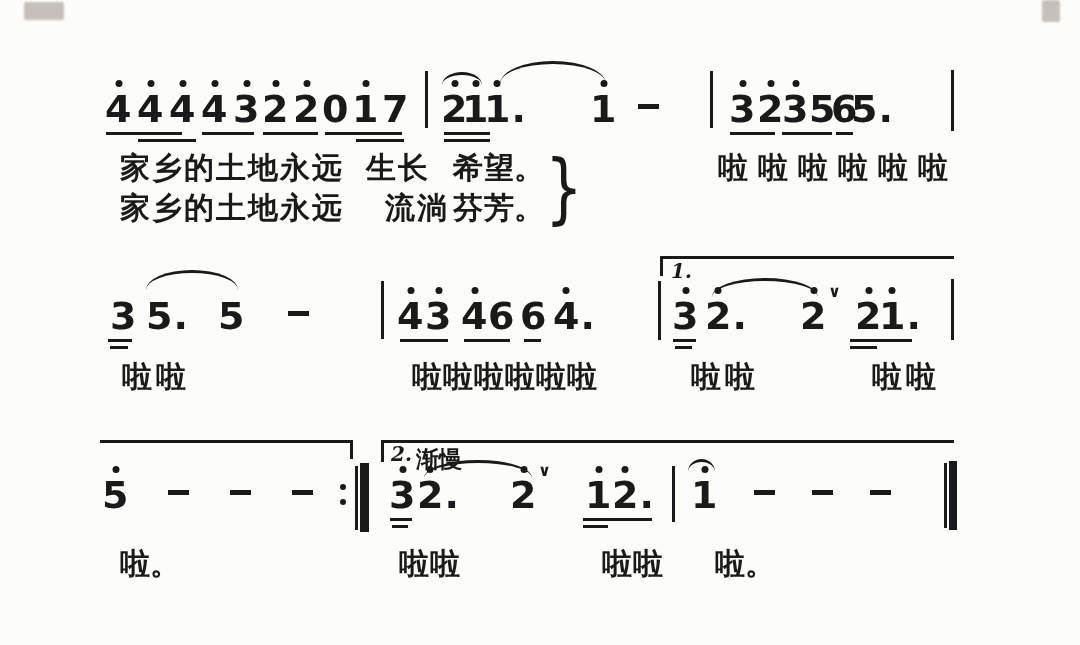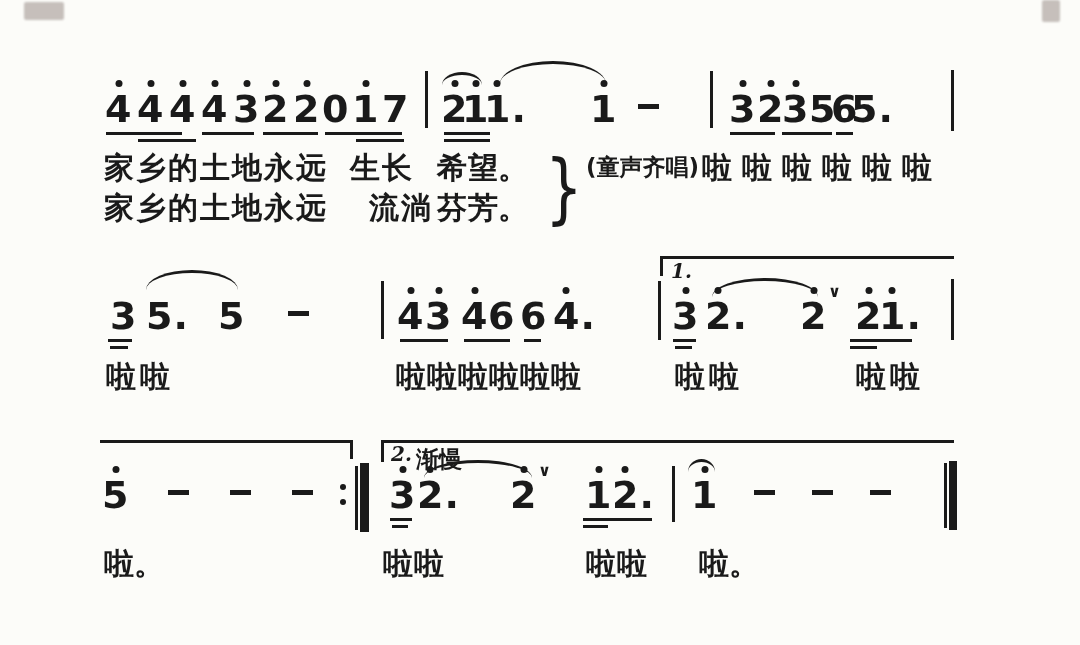--- a/index.html
+++ b/index.html
@@ -20,21 +20,21 @@
   }
   .bar{position:absolute; width:3px; background:var(--ink);}
   .beam{position:absolute; height:3px; background:var(--ink);}
   .slur{
     position:absolute; border-top:3px solid var(--ink);
     border-radius:50% 50% 0 0 / 100% 100% 0 0;
   }
   .dash{position:absolute; width:21px; height:5px; background:var(--ink);}
   .dotm{position:absolute; width:6px; height:6px; border-radius:50%; background:var(--ink);}
   .txt{position:absolute; white-space:pre; color:var(--ink); line-height:1.15;}
-  .lyric{font:700 30px "DejaVu Sans", sans-serif;}
+  .lyric{font:700 30px "DejaVu Sans", sans-serif;margin-left:16px;}
   .paren{font:700 23px "DejaVu Sans", sans-serif; line-height:1.3;}
   .volta{font:italic 700 20px "DejaVu Serif", serif;}
   .tempo{font:700 23px "DejaVu Sans", sans-serif;text-align:right;}
   .breath{font:700 16px "DejaVu Sans", sans-serif;}
   .brace{
     font:400 70px "DejaVu Sans", sans-serif; line-height:1.1;
     transform:scale(0.85,1.1); transform-origin:left top;
   }
   .artifact{position:absolute; background:#9a8f8a; opacity:.55; filter:blur(1px); border-radius:2px;}
 </style>
@@ -80,21 +80,20 @@
       <div class="beam" style="left: 444px; top: 132px; width: 46px;"></div>
       <div class="beam" style="left: 444px; top: 139px; width: 46px;"></div>
       <div class="beam" style="left: 730px; top: 132px; width: 45px;"></div>
       <div class="beam" style="left: 782px; top: 132px; width: 50px;"></div>
       <div class="beam" style="left: 836px; top: 132px; width: 17px;"></div>
       <div class="txt lyric" style="left: 104px; top: 148px; letter-spacing: 2px;">家乡的土地永远</div>
       <div class="txt lyric" style="left: 350px; top: 148px; letter-spacing: 2px;">生长</div>
       <div class="txt lyric" style="left: 437px; top: 148px;">希</div>
       <div class="txt lyric" style="left: 468px; top: 148px;">望。</div>
       <div class="txt brace" style="left: 545px; top: 146px;">}</div>
-      <div class="txt paren" style="left: 586px; top: 153px;">(童声齐唱)</div>
       <div class="txt lyric" style="left: 702px; top: 148px; letter-spacing: 10px;">啦啦啦啦啦啦</div>
       <div class="txt lyric" style="left: 104px; top: 188px; letter-spacing: 2px;">家乡的土地永远</div>
       <div class="txt lyric" style="left: 369px; top: 188px; letter-spacing: 2px;">流淌</div>
       <div class="txt lyric" style="left: 437px; top: 188px;">芬</div>
       <div class="txt lyric" style="left: 468px; top: 188px;">芳。</div>
       <div class="note" style="left: 110px; top: 297px;">3</div>
       <div class="note" style="left: 146px; top: 297px;">5.</div>
       <div class="slur" style="left: 146px; top: 270px; width: 92px; height: 17px;"></div>
       <div class="note" style="left: 218px; top: 297px;">5</div>
       <div class="dash" style="left: 288px; top: 311px;"></div>

